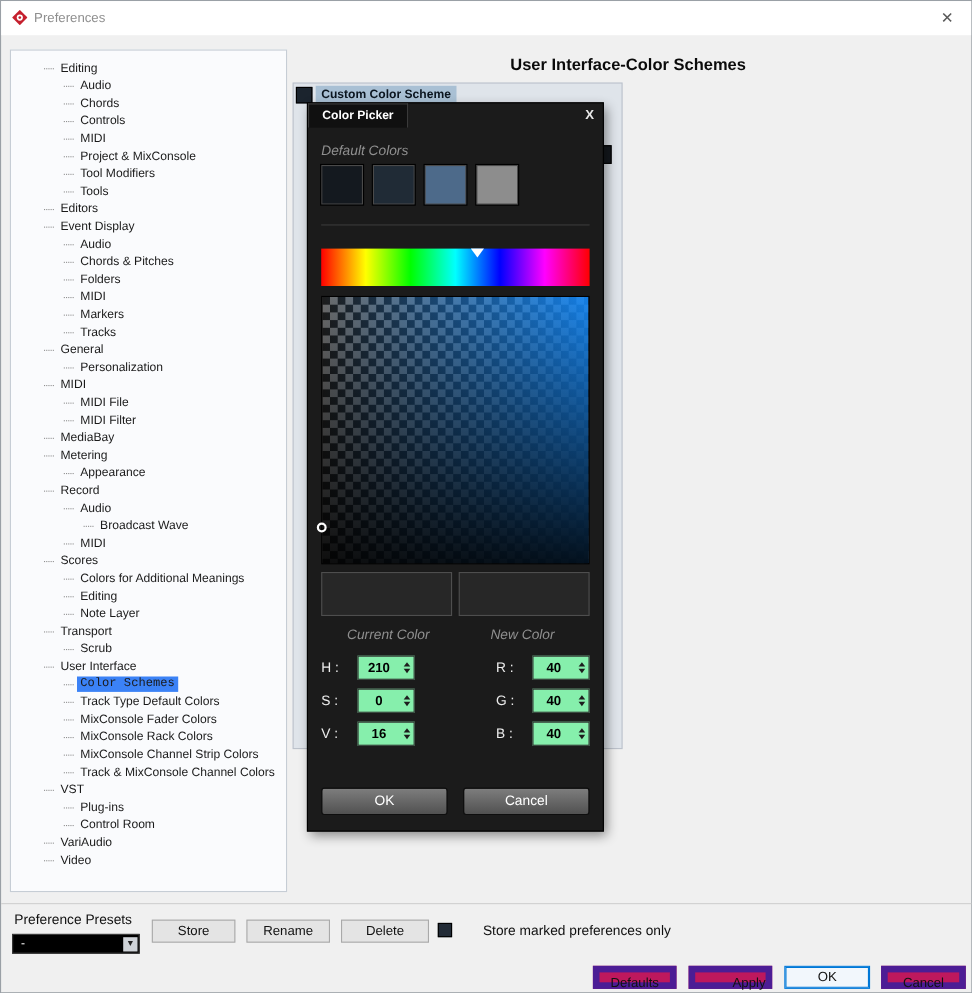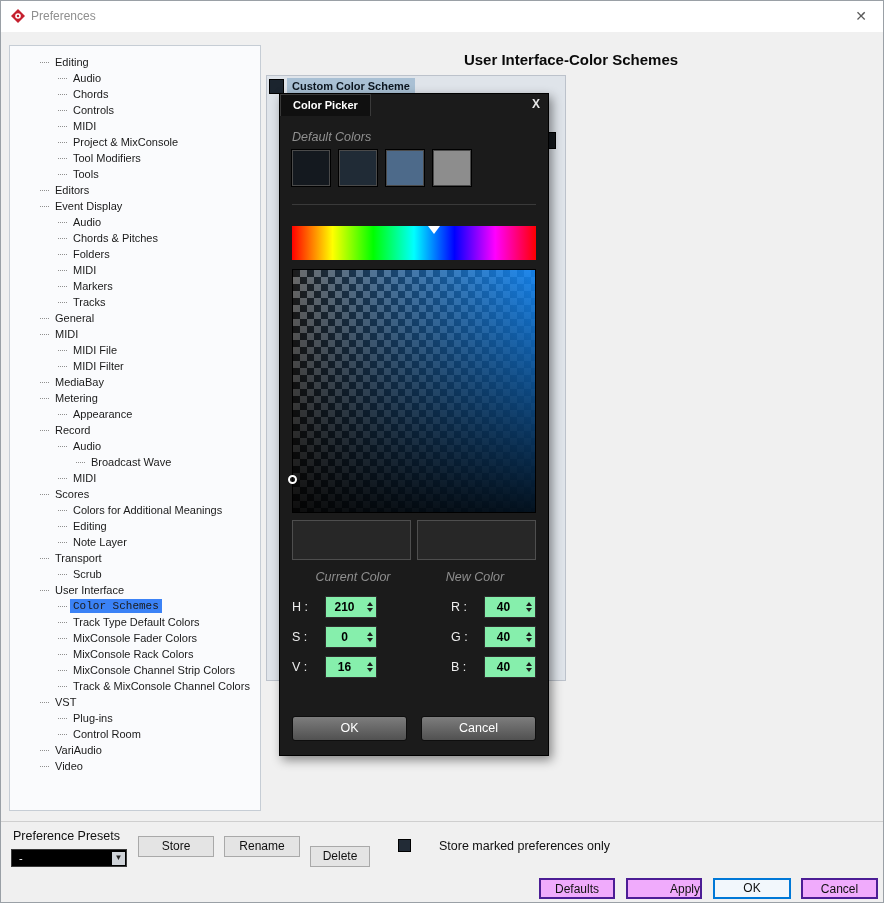--- a/index.html
+++ b/index.html
@@ -67,26 +67,26 @@
   .dark-btn{flex:1;height:25px;background:linear-gradient(#7d7d7d,#515151);border:1px solid #0e0e0e;border-radius:3px;color:#fff;font-size:12.5px;line-height:23px;text-align:center;cursor:default;}
 
   
   .preset-bar{position:absolute;left:0;top:820px;width:884px;height:48px;border-top:1px solid #cfcfcf;}
   .preset-label{position:absolute;left:12px;top:7px;font-size:12.5px;color:#111;}
   .preset-dropdown{position:absolute;left:10px;top:27px;width:116px;height:18px;background:#000;border:1px solid #3a3a3a;color:#fff;font-size:11px;display:flex;align-items:center;padding-left:7px;}
   .preset-dropdown-arrow{position:absolute;right:1px;top:2px;width:13px;height:13px;background:#cfd3d8;text-align:center;line-height:12px;font-size:8px;color:#222;}
   .light-btn{position:absolute;height:21px;background:#e4e4e4;border:1px solid #a9a9a9;font-size:12px;color:#111;text-align:center;line-height:19px;cursor:default;}
   .btn-store{left:137px;top:14px;width:76px;}
   .btn-rename{left:223px;top:14px;width:76px;}
-  .btn-delete{left:309px;top:24px;width:60px;}
+  .btn-delete{left:309px;top:14px;width:80px;}
   .preset-checkbox{position:absolute;left:397px;top:17px;width:13px;height:13px;background:#222b36;border:1px solid #000;}
   .preset-check-label{position:absolute;left:416px;top:17px;font-size:12.5px;color:#101010;margin-left:22px;}
 
   
-  .footer-btn{position:absolute;top:877px;height:21px;background:#f0abfc;border:2px solid #4c1d95;font-size:12px;color:#111;text-align:center;line-height:19px;cursor:default;}
+  .footer-btn{position:absolute;top:877px;height:21px;background:#be185d;border:6px solid #4c1d95;font-size:12px;color:#111;text-align:center;line-height:19px;cursor:default;}
   .btn-defaults{left:538px;width:76px;}
   .btn-apply{left:625px;width:76px;text-align:right;}
   .btn-ok{left:712px;width:78px;background:#f2f7fc;border:1px solid #0078d7;box-shadow:inset 0 0 0 1px #0078d7;}
   .btn-cancel{left:800px;width:77px;}
 </style>
 </head>
 <body>
 
 <div class="window">
 
@@ -146,20 +146,23 @@
         <span class="tree-label">MIDI</span>
       </div>
       <div class="tree-item lvl2">
         <span class="tree-label">Markers</span>
       </div>
       <div class="tree-item lvl2">
         <span class="tree-label">Tracks</span>
       </div>
       <div class="tree-item lvl1">
         <span class="tree-label">General</span>
+      </div>
+      <div class="tree-item lvl2">
+        <span class="tree-label">Personalization</span>
       </div>
       <div class="tree-item lvl1">
         <span class="tree-label">MIDI</span>
       </div>
       <div class="tree-item lvl2">
         <span class="tree-label">MIDI File</span>
       </div>
       <div class="tree-item lvl2">
         <span class="tree-label">MIDI Filter</span>
       </div>

